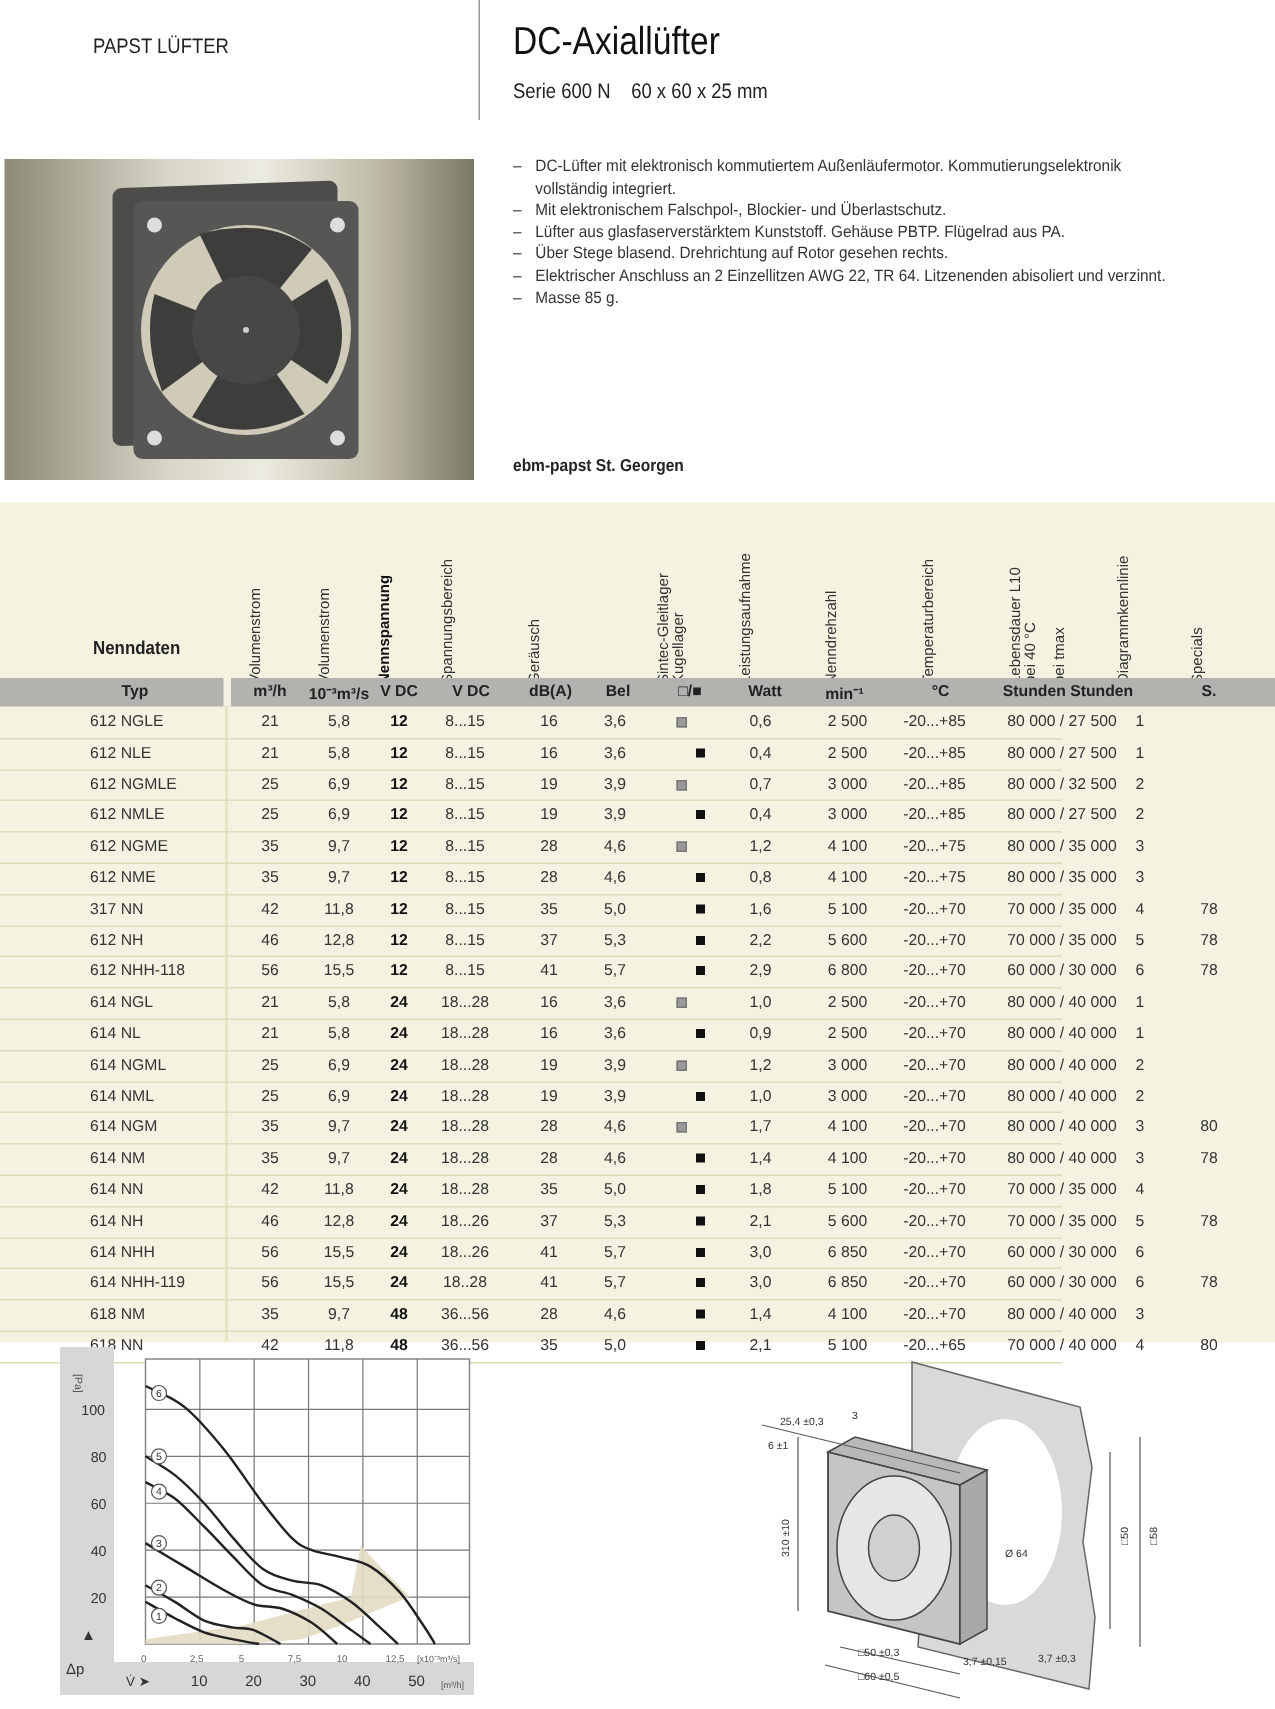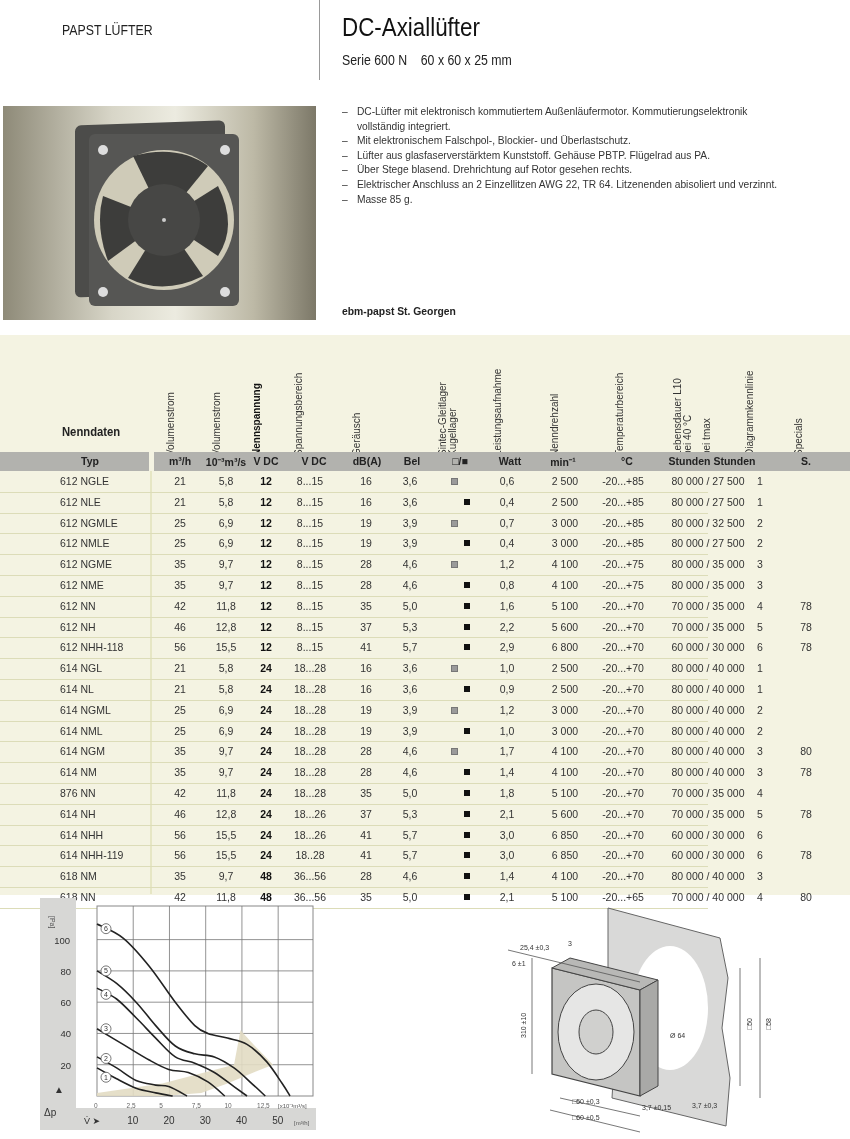--- a/index.html
+++ b/index.html
@@ -204,21 +204,21 @@
       <div class="cell" style="left: 410px;">4,6</div>
       <div class="cell" style="left: 507px;">0,8</div>
       <div class="cell" style="left: 565px;">4 100</div>
       <div class="cell" style="left: 623px;">-20...+75</div>
       <div class="cell" style="left: 708px;">80 000 / 35 000</div>
       <div class="cell" style="left: 760px;">3</div>
       <div class="cell" style="left: 806px;"></div>
       <div class="bear ball" style="left: 464px;"></div>
     </div>
     <div class="row" style="top: 595.8px;">
-      <div class="cell typ" style="left: 60px;">612 NN</div>
+      <div class="cell typ" style="left: 60px;">317 NN</div>
       <div class="cell" style="left: 180px;">42</div>
       <div class="cell" style="left: 226px;">11,8</div>
       <div class="cell b" style="left: 266px;">12</div>
       <div class="cell" style="left: 310px;">8...15</div>
       <div class="cell" style="left: 366px;">35</div>
       <div class="cell" style="left: 410px;">5,0</div>
       <div class="cell" style="left: 507px;">1,6</div>
       <div class="cell" style="left: 565px;">5 100</div>
       <div class="cell" style="left: 623px;">-20...+70</div>
       <div class="cell" style="left: 708px;">70 000 / 35 000</div>
@@ -348,21 +348,21 @@
       <div class="cell" style="left: 410px;">4,6</div>
       <div class="cell" style="left: 507px;">1,4</div>
       <div class="cell" style="left: 565px;">4 100</div>
       <div class="cell" style="left: 623px;">-20...+70</div>
       <div class="cell" style="left: 708px;">80 000 / 40 000</div>
       <div class="cell" style="left: 760px;">3</div>
       <div class="cell" style="left: 806px;">78</div>
       <div class="bear ball" style="left: 464px;"></div>
     </div>
     <div class="row" style="top: 783px;">
-      <div class="cell typ" style="left: 60px;">876 NN</div>
+      <div class="cell typ" style="left: 60px;">614 NN</div>
       <div class="cell" style="left: 180px;">42</div>
       <div class="cell" style="left: 226px;">11,8</div>
       <div class="cell b" style="left: 266px;">24</div>
       <div class="cell" style="left: 310px;">18...28</div>
       <div class="cell" style="left: 366px;">35</div>
       <div class="cell" style="left: 410px;">5,0</div>
       <div class="cell" style="left: 507px;">1,8</div>
       <div class="cell" style="left: 565px;">5 100</div>
       <div class="cell" style="left: 623px;">-20...+70</div>
       <div class="cell" style="left: 708px;">70 000 / 35 000</div>

